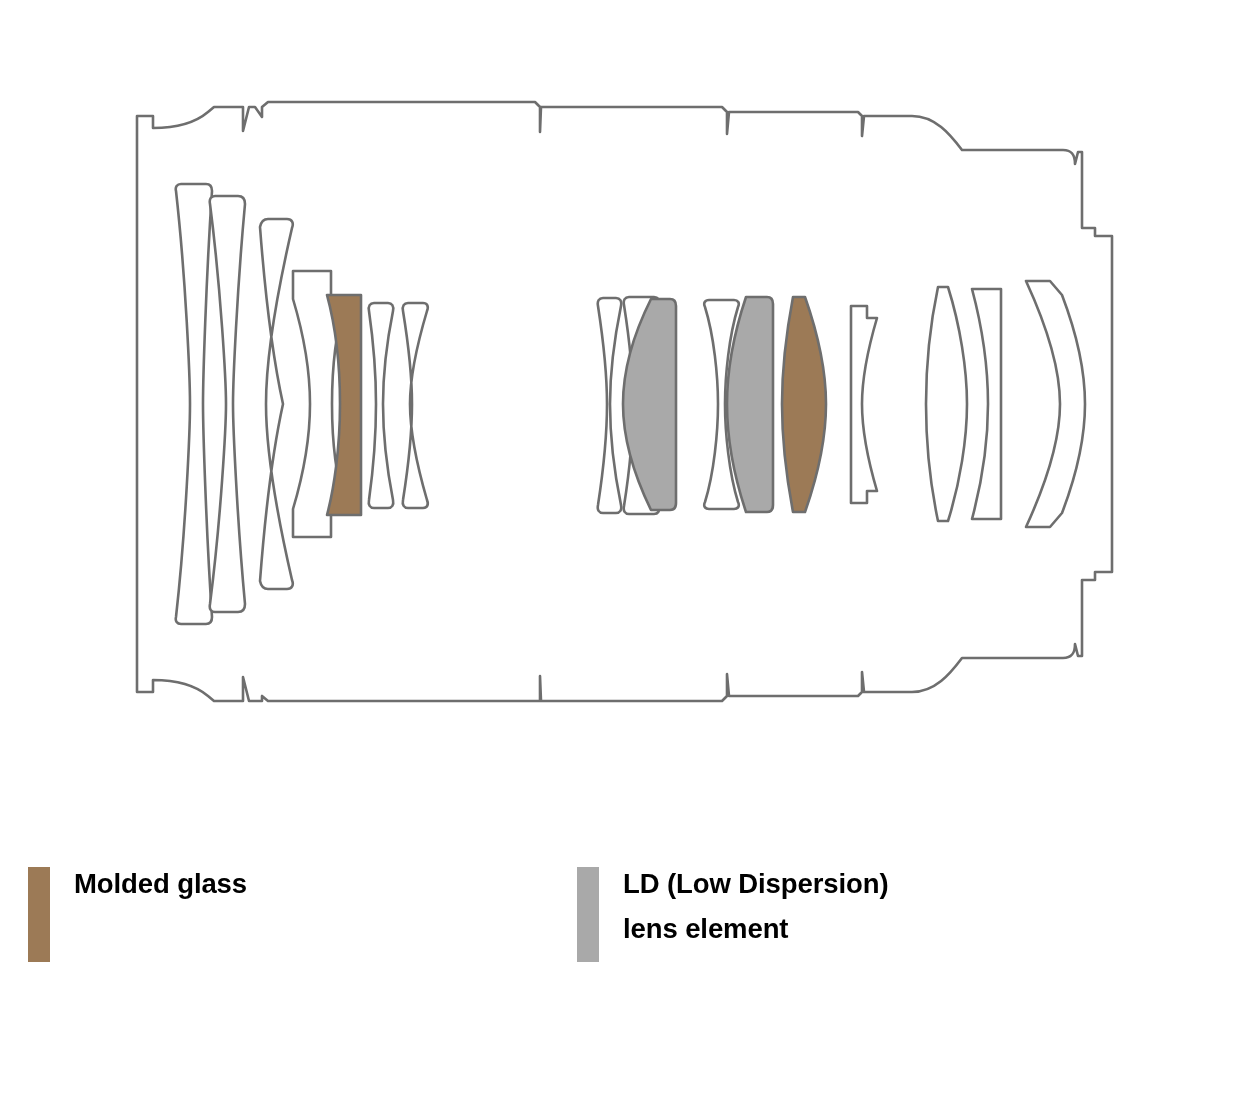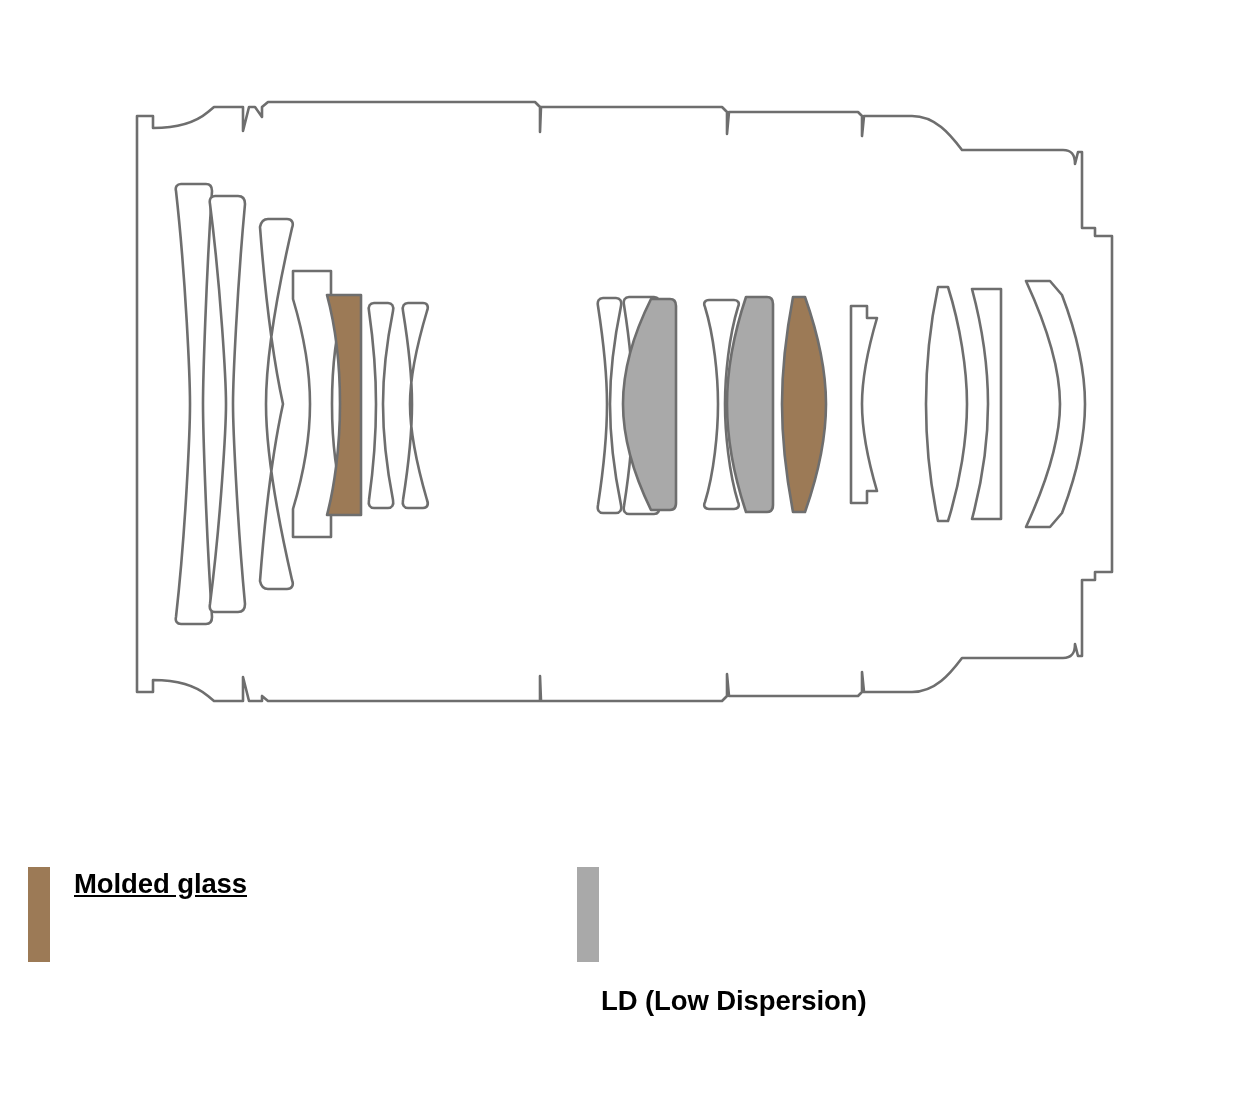--- a/index.html
+++ b/index.html
@@ -38,22 +38,22 @@
     height: 160px;
     display: flex;
     flex-direction: row;
     align-items: flex-start;
   }
   .legend-item {
     display: flex;
     flex-direction: row;
     align-items: flex-start;
   }
-  .legend-item.first { margin-left: 28px; text-decoration: underline; }
-  .legend-item.second { margin-left: 330px; flex-direction: column; }
+  .legend-item.first { margin-left: 28px; }
+  .legend-item.second { margin-left: 330px; }
   .swatch {
     width: 22px;
     height: 95px;
     flex: 0 0 auto;
     margin-top: 22px;
   }
   .legend-text {
     margin-left: 24px;
     font-size: 27.5px;
     font-weight: bold;
@@ -223,18 +223,19 @@
       <div class="swatch" style="background:#9c7a56;"></div>
       <div class="legend-text" fill="#9c7a56">
         <span class="ln">Molded glass</span>
       </div>
     </div>
 
     <div class="legend-item second" fill="#a9a9a9">
       <div class="swatch" style="background:#a9a9a9;"></div>
       <div class="legend-text" fill="#a9a9a9">
         <span class="ln">LD (Low Dispersion)</span>
+        <span class="ln">lens element</span>
       </div>
     </div>
 
   </div>
 
 </div>
 
 </body></html>

